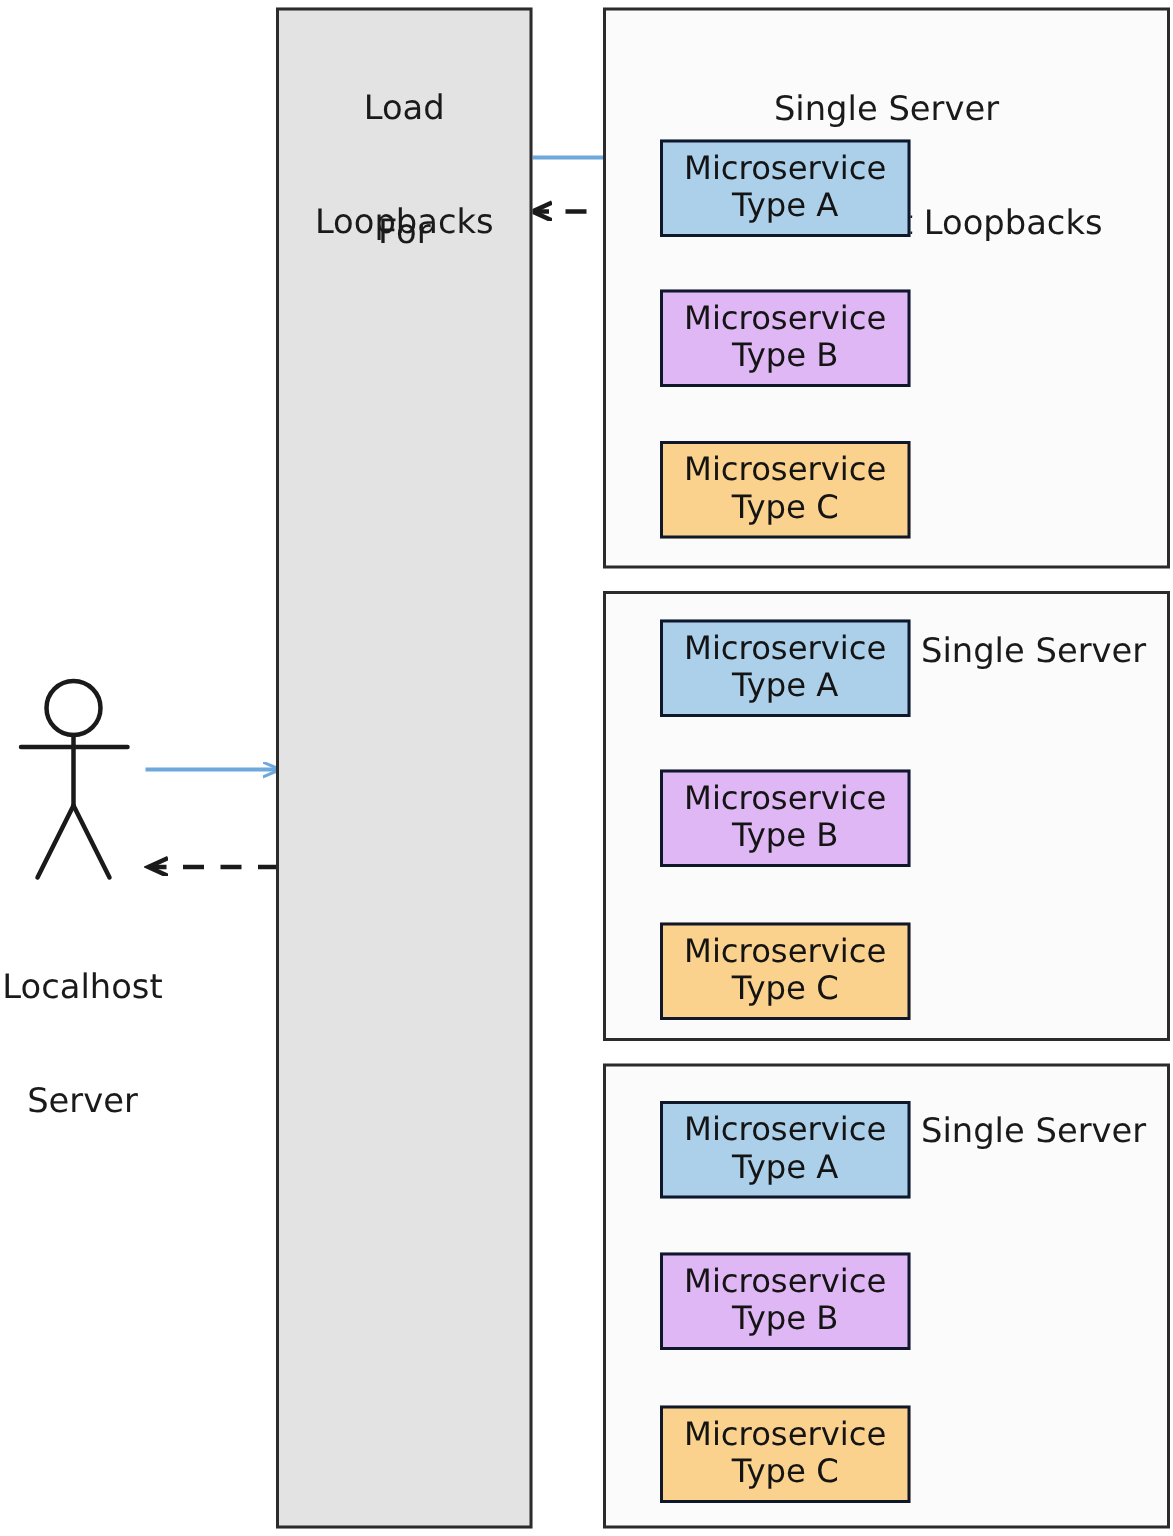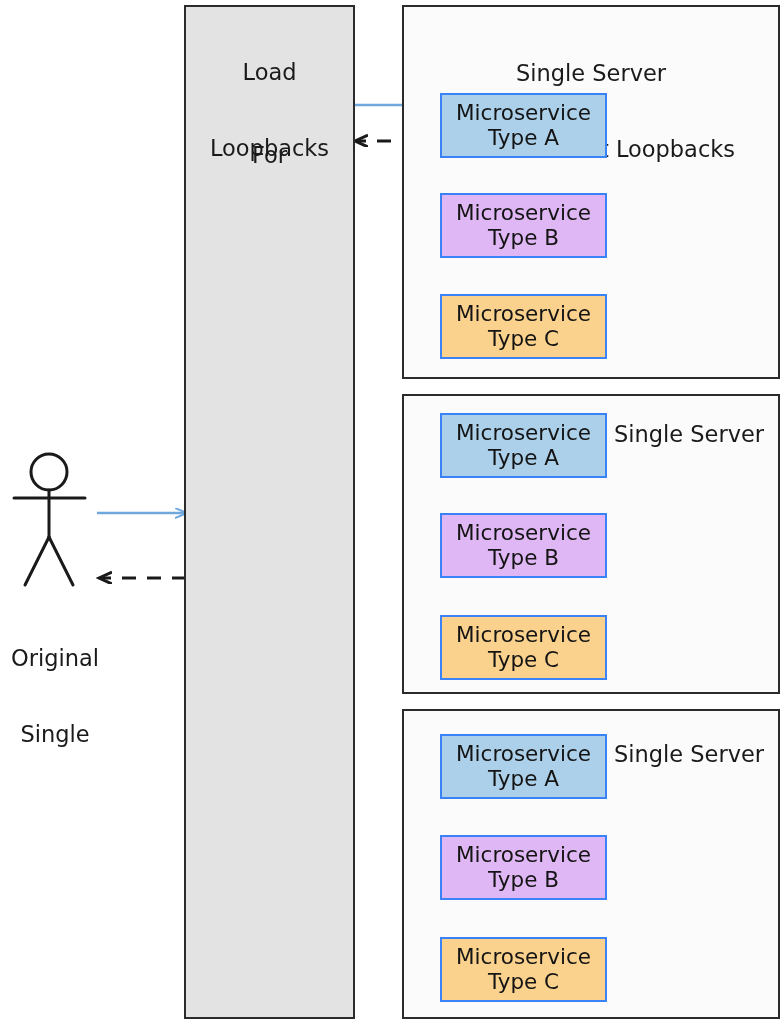--- a/index.html
+++ b/index.html
@@ -76,21 +76,21 @@
     white-space: nowrap;
   }
   #panel-1-title { left: 614px; top: 422px; }
   #panel-2-title { left: 614px; top: 742px; }
 
   
   .ms-box {
     position: absolute;
     width: 167px;
     height: 65px;
-    border: 2px solid #3b82f6;
+    border: 2px solid #0f172a;
     box-sizing: border-box;
     display: flex;
     flex-direction: column;
     align-items: center;
     justify-content: center;
     font-size: 21.5px;
     color: #141414;
     line-height: 1.14;
   }
   .ms-blue   { background: #acd0ea; }
@@ -147,22 +147,22 @@
     <path d="M607,124 L745,124 L745,208 L610,208" fill="none" stroke="#c77dff" stroke-width="2.6" marker-end="url(#ah-purple)"></path>
 
     <path d="M607,191 L724,191 L724,141 L612,141" fill="none" stroke="#1a1a1a" stroke-width="3" stroke-dasharray="14,11" marker-end="url(#ah-black)"></path>
 
     <path d="M607,242 L745,242 L745,327 L610,327" fill="none" stroke="#f5a623" stroke-width="2.6" marker-end="url(#ah-orange)"></path>
 
     <path d="M607,310 L724,310 L724,262 L612,262" fill="none" stroke="#1a1a1a" stroke-width="3" stroke-dasharray="14,11" marker-end="url(#ah-black)"></path>
   </svg>
 
   <div class="txt caller-label">
-    <span class="ms-line">Original</span>
-    <span class="ms-line">Single</span>
+    <span class="ms-line">Localhost</span>
+    <span class="ms-line">Server</span>
   </div>
 
   <div class="lb-box"></div>
   <div class="txt lb-title">
     <span class="ms-line">Load</span>
     <span class="ms-line">Loopbacks</span>
   </div>
   <div class="txt lb-sub">
     <span class="ms-line">For</span>
   </div>

